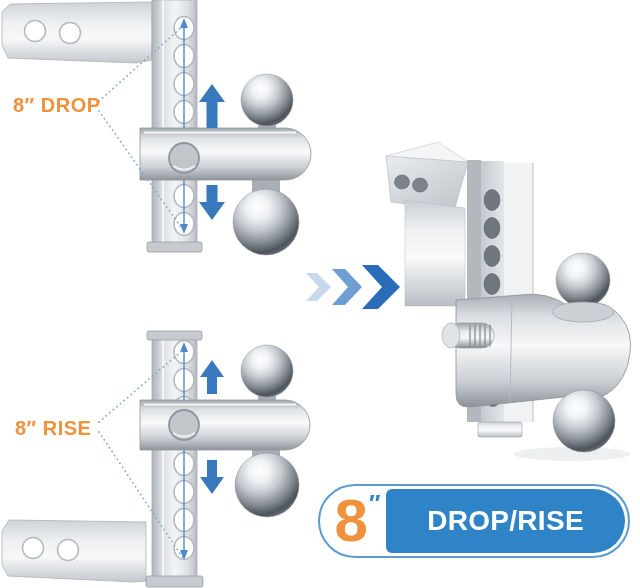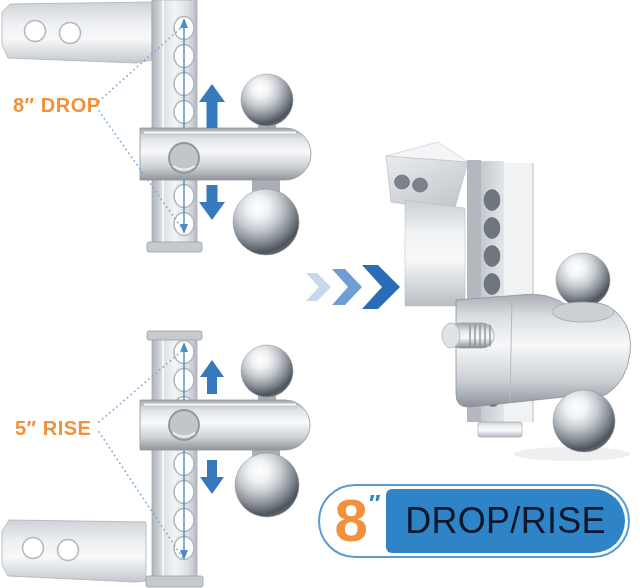--- a/index.html
+++ b/index.html
@@ -39,21 +39,21 @@
   .badge-num .unit{
     font-weight:bold;font-size:24px;line-height:1;color:var(--badge-blue);
     position:relative;top:-17px;left:1px;
   }
   .badge-blue{
     position:absolute;left:66px;top:3px;right:3px;bottom:3px;
     background:var(--badge-blue);border-radius:6px 32px 32px 6px;
     display:flex;flex-direction:column;align-items:center;justify-content:center;
   }
   .badge-blue .line{
-    color:#0f172a;font-weight:normal;font-size:36px;line-height:1.05;
+    color:#ffffff;font-weight:bold;font-size:28px;line-height:1.05;
     letter-spacing:.3px;white-space:nowrap;
   }
 </style>
 </head>
 <body>
 
 <div class="stage">
 
   <svg class="fig" style="left:0;top:0" width="340" height="266" viewBox="0 0 340 266">
     <defs>
@@ -229,21 +229,21 @@
 
     <g style="stroke:var(--dotted-blue)" stroke-width="1.8" stroke-linecap="round" stroke-dasharray="0.1 4.6" fill="none">
       <line x1="99" y1="104" x2="183" y2="32"></line>
       <line x1="99" y1="114" x2="183" y2="240"></line>
     </g>
 
     <path style="fill:var(--arrow-blue)" d="M212,42 L224,59 L217,59 L217,76 L207,76 L207,59 L200,59 Z"></path>
     <path style="fill:var(--arrow-blue)" d="M212,176 L224,159 L217,159 L217,142 L207,142 L207,159 L200,159 Z"></path>
   </svg>
 
-  <div class="anno-label" style="left:15px;top:417px">5″ RISE</div>
+  <div class="anno-label" style="left:15px;top:417px">8″ RISE</div>
 
   <svg class="fig" style="left:306px;top:264px" width="100" height="46" viewBox="0 0 100 46">
     <polygon transform="translate(0,9)" points="0,0 11,0 25,14 11,28 0,28 13,14" style="fill:var(--chevron-light)"></polygon>
     <polygon transform="translate(26,5)" points="0,0 13,0 30,18 13,36 0,36 16,18" style="fill:var(--chevron-mid)"></polygon>
     <polygon transform="translate(56,1)" points="0,0 16,0 38,22 16,44 0,44 20,22" style="fill:var(--chevron-dark)"></polygon>
   </svg>
 
   <svg class="fig" style="left:372px;top:130px" width="268" height="335" viewBox="0 0 268 335">
     <defs>
       <linearGradient id="p-al-v" x1="0" y1="0" x2="0" y2="1">

